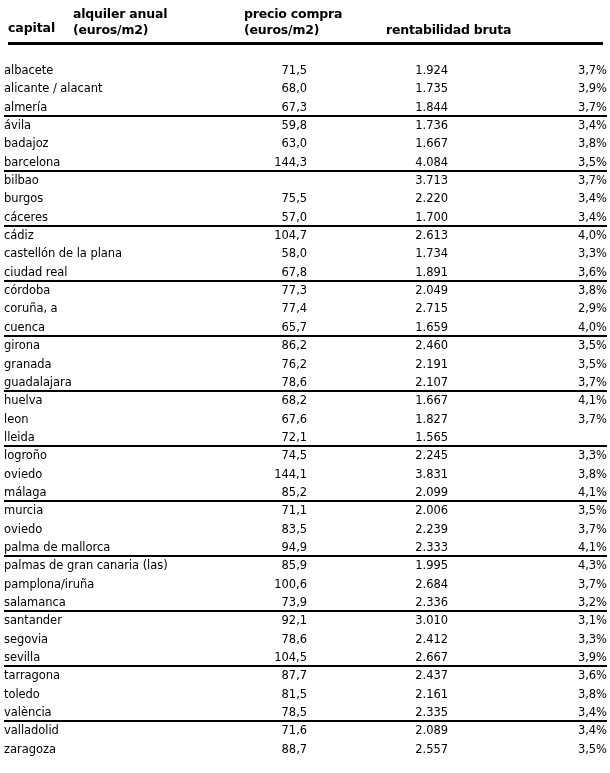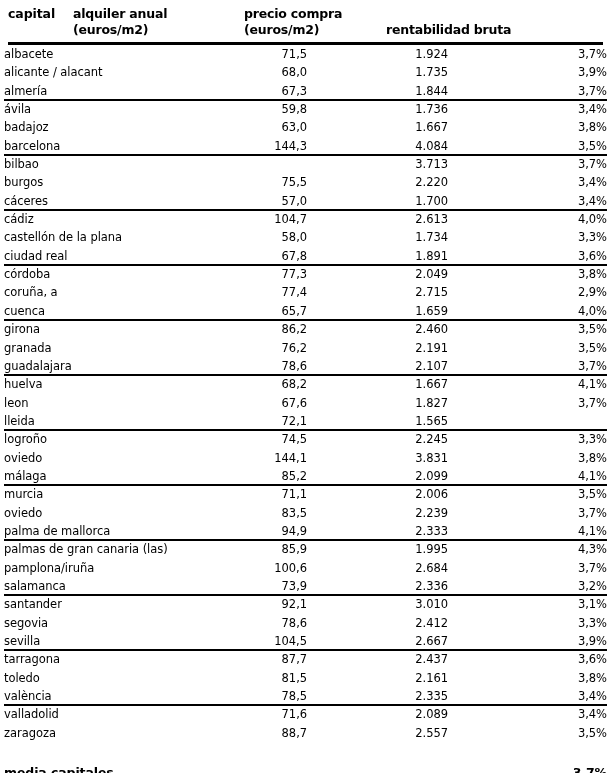--- a/index.html
+++ b/index.html
@@ -24,21 +24,21 @@
   }
 
   
   .thead {
     position: relative;
     height: 43px;
   }
   .th-capital {
     position: absolute;
     left: 4px;
-    top: 6px;
+    top: 20px;
     font-size: 12.5px;
     font-weight: bold;
     letter-spacing: -0.1px;
     white-space: nowrap;
   }
   .th-stack {
     position: absolute;
     top: 6px;
     text-align: left;
     font-size: 12.5px;
@@ -56,21 +56,21 @@
     left: 4px;
     right: 3px;
     top: 42px;
     height: 3px;
     background: #000;
   }
 
   
   .tbody {
     position: relative;
-    margin-top: 3px;
+    margin-top: 19px;
     text-decoration: underline;
   }
   .grp {
     position: relative;
   }
   .grp.ruled::after {
     content: "";
     position: absolute;
     left: 0;
     right: -1px;

